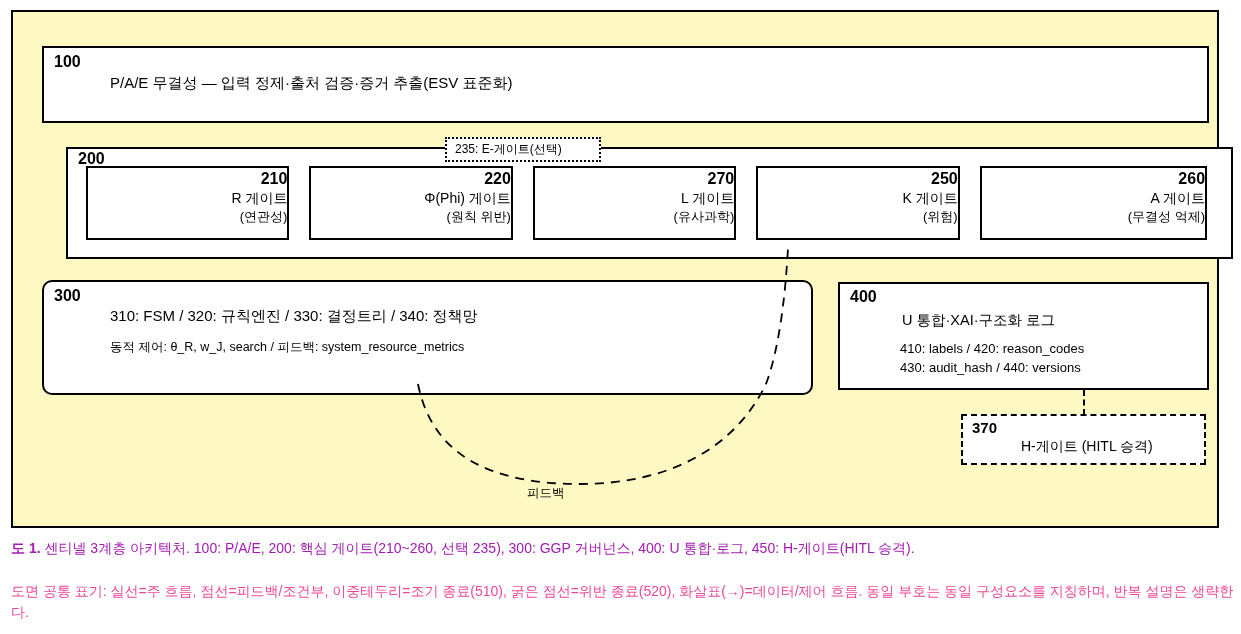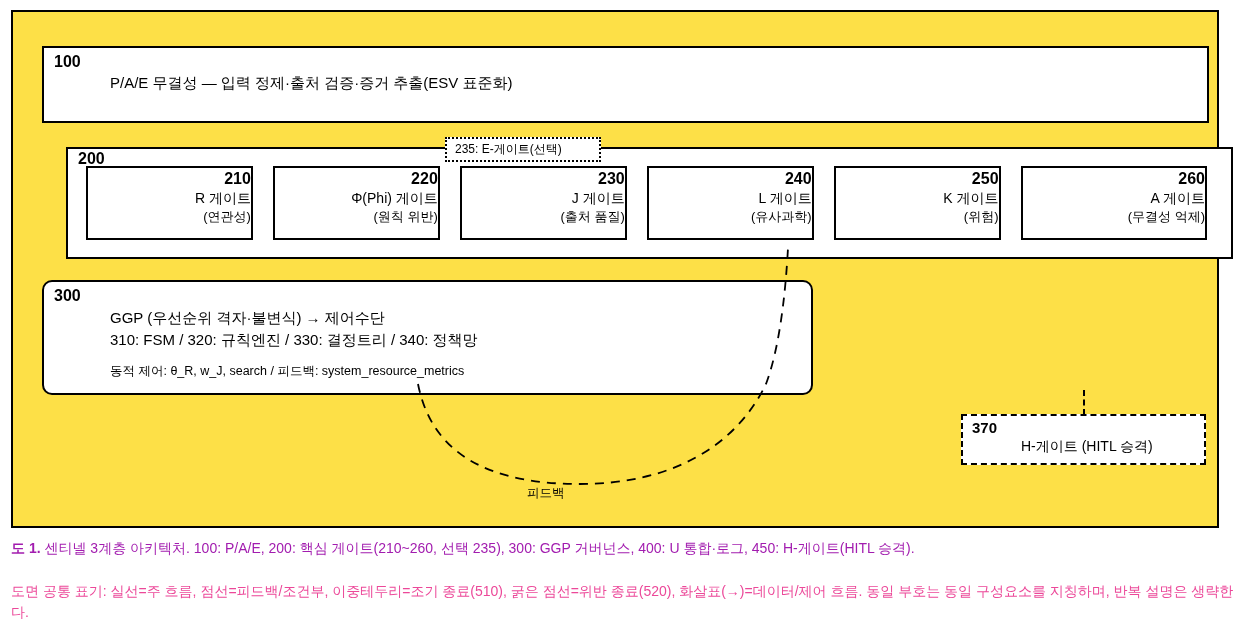--- a/index.html
+++ b/index.html
@@ -9,21 +9,21 @@
     width: 1241px;
     height: 634px;
     background: #ffffff;
     font-family: "Liberation Sans", "DejaVu Sans", sans-serif;
     color: #000;
     overflow: hidden;
   }
   .abs { position: absolute; }
   .frame {
     left: 11px; top: 10px; width: 1208px; height: 518px;
-    border: 2px solid #000; background: #fde047;
+    border: 2px solid #000; background: #fef9c3;
   }
   .solidbox { border: 2px solid #000; background: #fff; position: absolute; }
   .num { font-weight: bold; font-size: 16px; line-height: 18px; }
 
   
   .box100 { left: 29px; top: 34px; width: 1167px; height: 77px; }
   .box100 .num { padding: 5px 0 0 10px; }
   .box100 .title { margin: 3px 0 0 66px; font-size: 15px; }
 
   
@@ -110,51 +110,51 @@
           <div class="num">210</div>
           <div class="gname">R 게이트</div>
           <div class="gsub">(연관성)</div>
         </div>
         <div class="gate">
           <div class="num">220</div>
           <div class="gname">Φ(Phi) 게이트</div>
           <div class="gsub">(원칙 위반)</div>
         </div>
         <div class="gate">
-          <div class="num">230</div>
-          <div class="gname">J 게이트</div>
-          <div class="gsub">(출처 품질)</div>
-        </div>
-        <div class="gate">
-          <div class="num">240</div>
+          <div class="num">270</div>
           <div class="gname">L 게이트</div>
           <div class="gsub">(유사과학)</div>
         </div>
         <div class="gate">
           <div class="num">250</div>
           <div class="gname">K 게이트</div>
           <div class="gsub">(위험)</div>
         </div>
         <div class="gate">
           <div class="num">260</div>
           <div class="gname">A 게이트</div>
           <div class="gsub">(무결성 억제)</div>
         </div>
       </div>
     </div>
 
     <div class="abs box235">235: E-게이트(선택)</div>
 
     <div class="solidbox box300">
       <div class="num">300</div>
-      <div class="l1">GGP (우선순위 격자·불변식) → 제어수단</div>
       <div class="l2">310: FSM / 320: 규칙엔진 / 330: 결정트리 / 340: 정책망</div>
       <div class="l3">동적 제어: θ_R, w_J, search / 피드백: system_resource_metrics</div>
     </div>
 
+    <div class="solidbox box400">
+      <div class="num">400</div>
+      <div class="title">U 통합·XAI·구조화 로그</div>
+      <div class="l1">410: labels / 420: reason_codes</div>
+      <div class="l2">430: audit_hash / 440: versions</div>
+    </div>
 
     <div class="abs conn450"></div>
 
     <div class="abs box450">
       <div class="num">370</div>
       <div class="title">H-게이트 (HITL 승격)</div>
     </div>
 
   </div>
 

